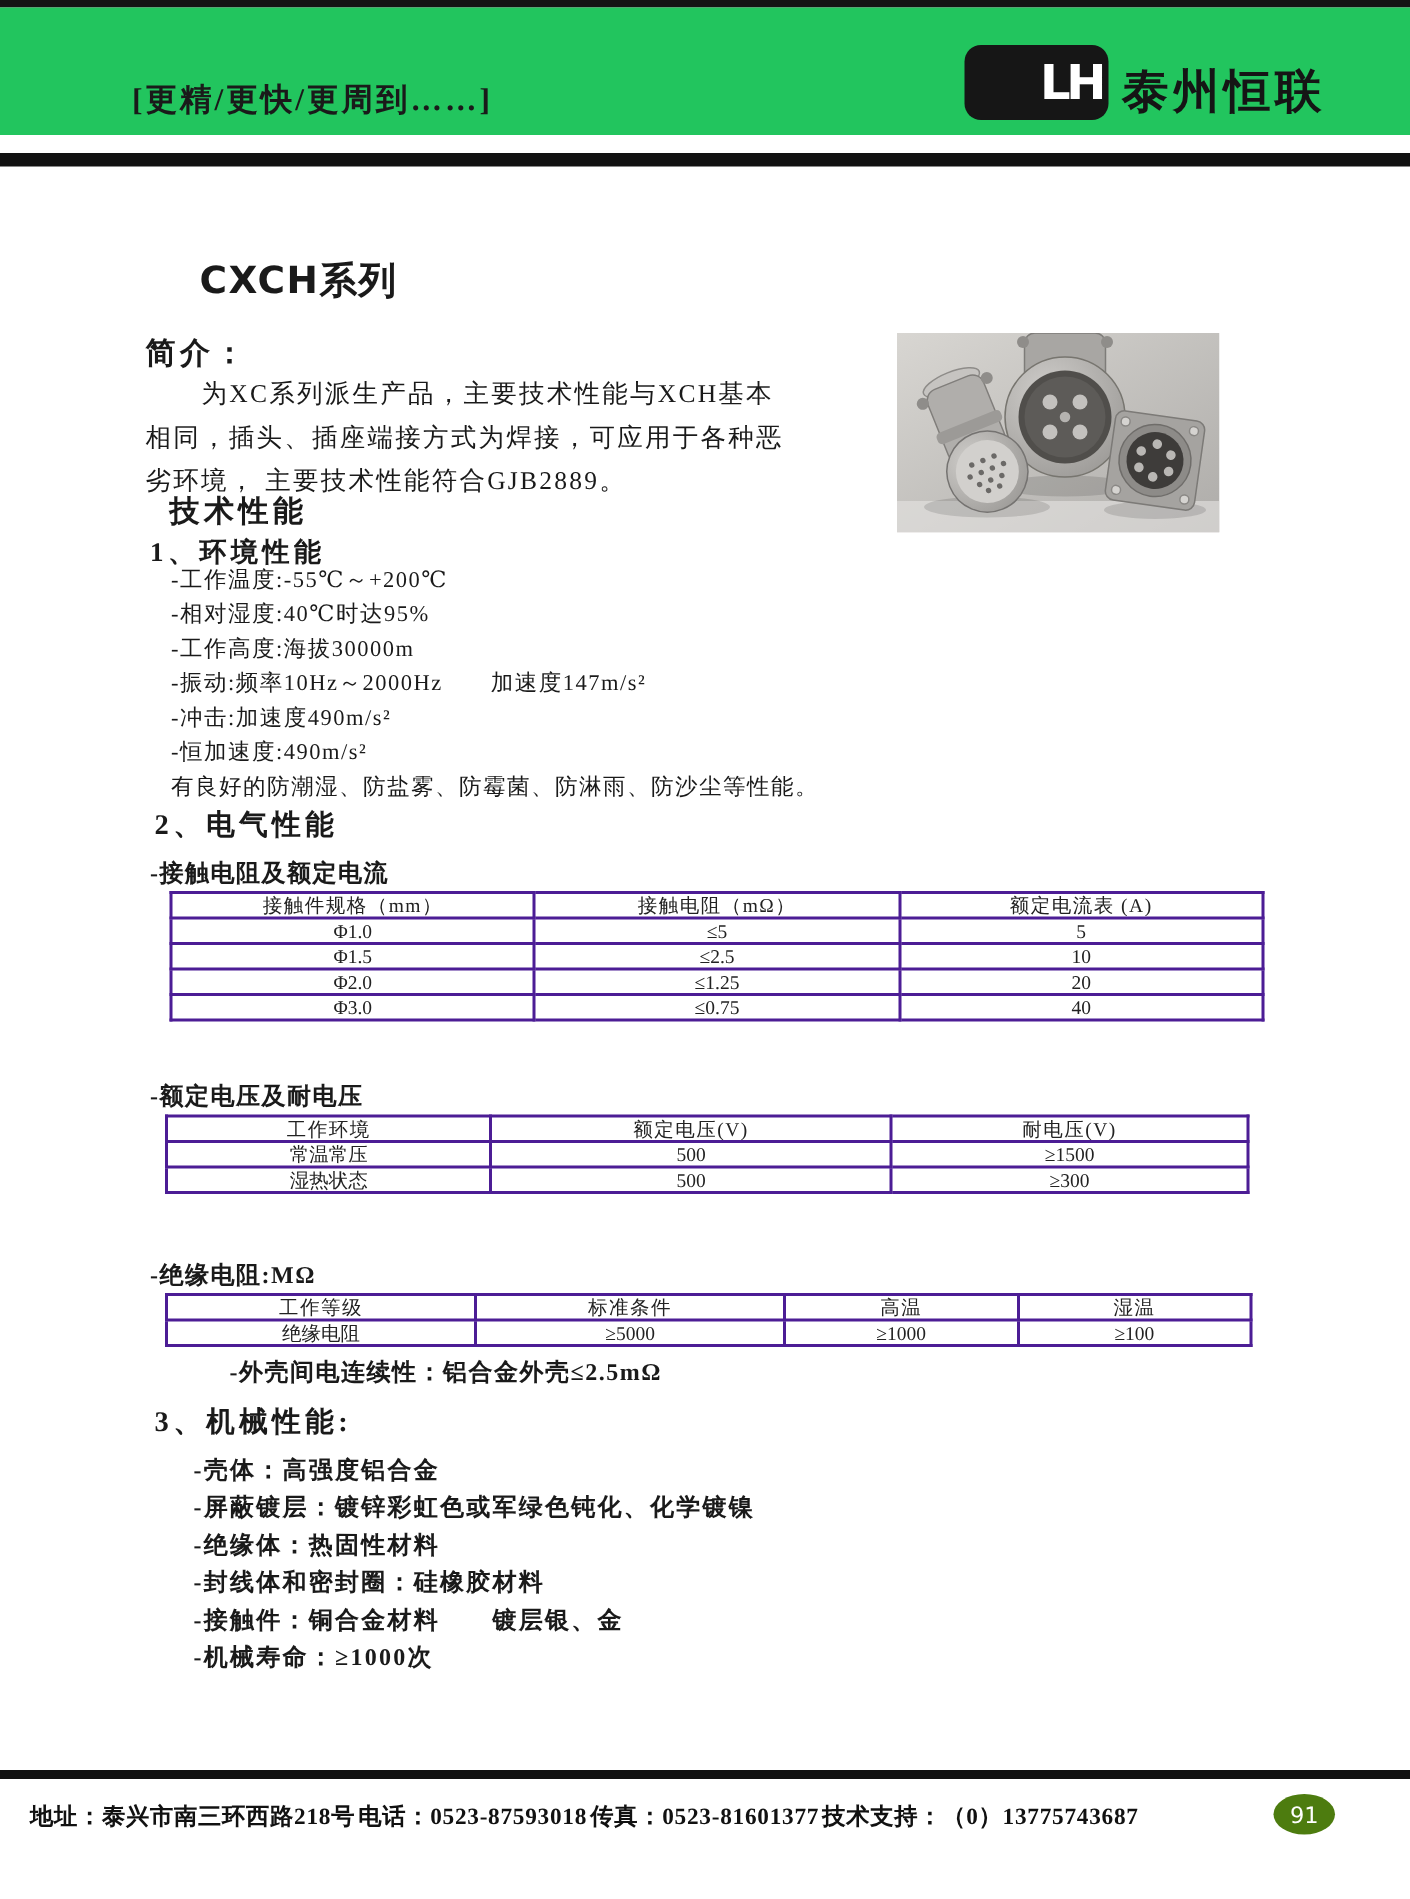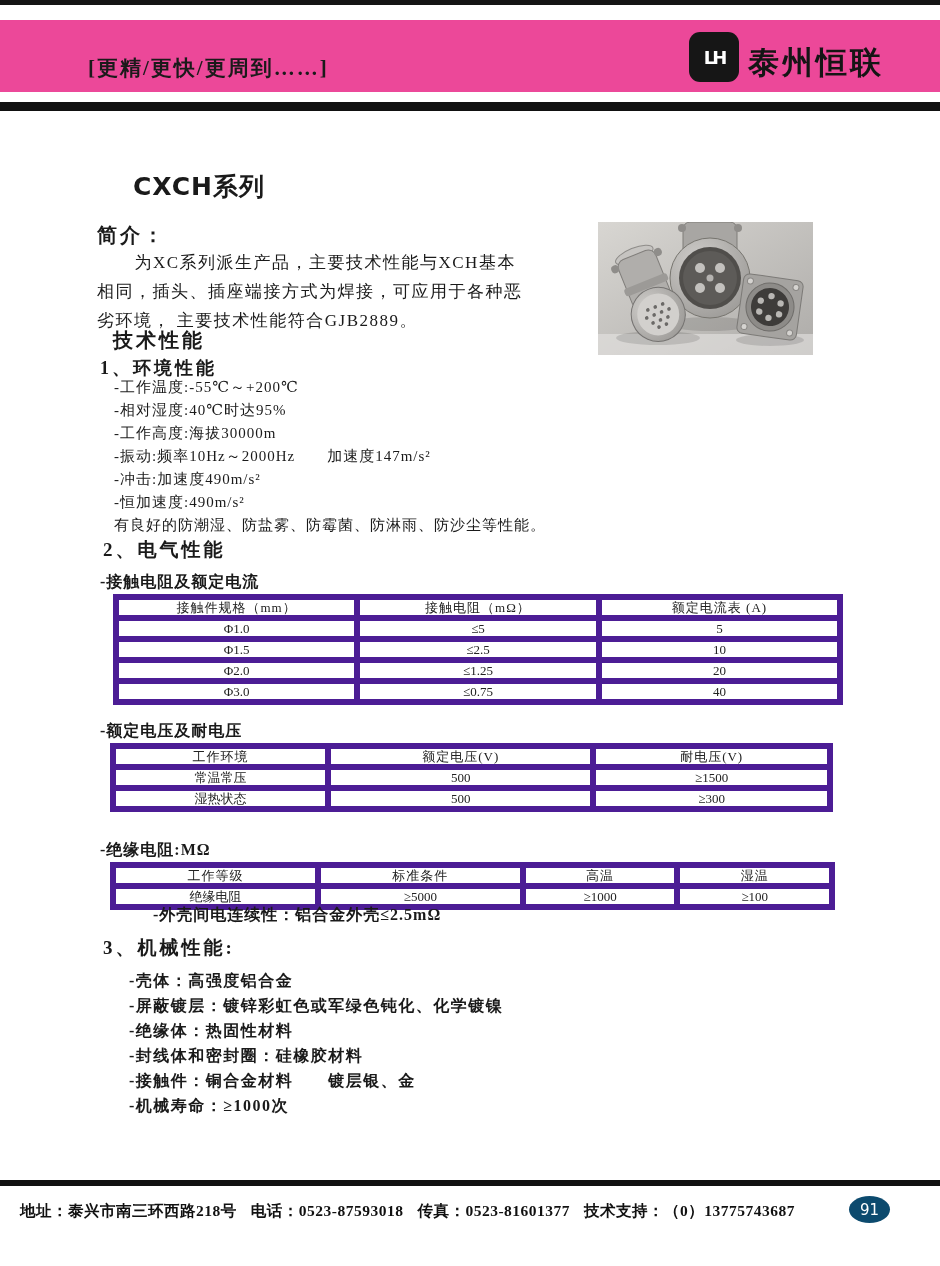--- a/index.html
+++ b/index.html
@@ -1,25 +1,25 @@
 <!DOCTYPE html>
 <html><head>
 <meta charset="utf-8">
 <style>
   html,body{margin:0;padding:0;background:#888;}
   .page{position:relative;width:940px;height:1266px;margin:0 auto;background:#ffffff;
         font-family:"Liberation Serif","DejaVu Serif",serif;color:#1a1a1a;overflow:hidden;}
   
   .top-strip{position:absolute;top:0;left:0;width:940px;height:5px;background:#141414;}
-  .band{position:absolute;top:20px;left:0;width:940px;height:72px;background:#ec4899;}
+  .band{position:absolute;top:5px;left:0;width:940px;height:85px;background:#22c55e;}
   .slogan{position:absolute;left:88px;bottom:10px;font-size:21px;font-weight:bold;letter-spacing:2px;}
   .logo{position:absolute;right:56px;bottom:8px;display:flex;align-items:center;gap:9px;}
   .logo-mark{width:50px;height:50px;background:#161616;border-radius:11px;color:#ffffff;
              display:flex;align-items:center;justify-content:center;
-             font-family:"DejaVu Sans",sans-serif;font-weight:800;font-size:18px;letter-spacing:-3px;}
+             font-family:"DejaVu Sans",sans-serif;font-weight:800;font-size:32px;letter-spacing:-3px;padding-left:46px;}
   .logo-name{font-family:Liberation Sans, sans-serif;font-weight:900;font-size:31px;letter-spacing:3px;color:#151515;margin-top:12px;}
   .rule{position:absolute;top:102px;left:0;width:940px;height:9px;background:#111111;}
   
   .abs{position:absolute;}
   .title{left:105px;top:170px;font-family:"DejaVu Sans",sans-serif;font-weight:900;font-size:25px;letter-spacing:1px;margin-left:28px;}
   .h-bold{font-family:"DejaVu Sans",sans-serif;font-weight:bold;font-size:20px;letter-spacing:3px;}
   .intro-head{left:97px;top:222px;}
   .intro-body{left:97px;top:248px;width:432px;font-size:17px;line-height:29px;letter-spacing:1.5px;text-indent:2.2em;}
   .tech-head{left:97px;top:327px;margin-left:16px;}
   .photo{left:598px;top:222px;width:215px;height:133px;}
@@ -31,33 +31,33 @@
   .sub-label{font-weight:bold;font-size:16px;letter-spacing:1px;}
   .contact-label{left:100px;top:572px;}
   .voltage-label{left:100px;top:721px;}
   .insul-label{left:100px;top:840px;}
   .shell-note{left:112px;top:905px;margin-left:41px;}
   .mech-head{left:103px;top:935px;}
   .mech-list{left:129px;top:968px;font-size:16px;letter-spacing:1.5px;}
   .mech-list div{height:25px;line-height:25px;white-space:pre;font-weight:bold;}
   
   table.t{position:absolute;border-collapse:collapse;table-layout:fixed;font-size:13px;color:#222;}
-  table.t th,table.t td{border:6px solid #4c1d95;text-align:center;padding:0;height:15px;
+  table.t th,table.t td{border:2px solid #4c1d95;text-align:center;padding:0;height:15px;
                         line-height:15px;font-weight:normal;overflow:hidden;}
   table.t th{letter-spacing:1px;}
   .t1{left:113px;top:594px;width:730px;}
   .t2{left:110px;top:743px;width:723px;font-size:13.5px;}
   .t2 th,.t2 td{height:16.5px;line-height:16.5px;}
   .t3{left:110px;top:862px;width:725px;}
   
   .foot-rule{position:absolute;top:1180px;left:0;width:940px;height:6px;background:#111111;}
   .footer{position:absolute;left:20px;top:1201px;font-size:15.5px;font-weight:bold;letter-spacing:0.5px;
-          display:flex;gap:14px;white-space:nowrap;color:#111;}
+          display:flex;gap:2px;white-space:nowrap;color:#111;}
   .page-badge{position:absolute;left:849px;top:1196px;width:41px;height:27px;border-radius:50%;
-              background:#0c4a6e;color:#ffffff;display:flex;align-items:center;justify-content:center;
+              background:#4d7c0f;color:#ffffff;display:flex;align-items:center;justify-content:center;
               font-family:"DejaVu Sans",sans-serif;font-size:15px;}
 </style>
 </head>
 <body>
 
 <div class="page">
 
   <div class="top-strip"></div>
   <div class="band">
     <div class="slogan">[更精/更快/更周到……]</div>

